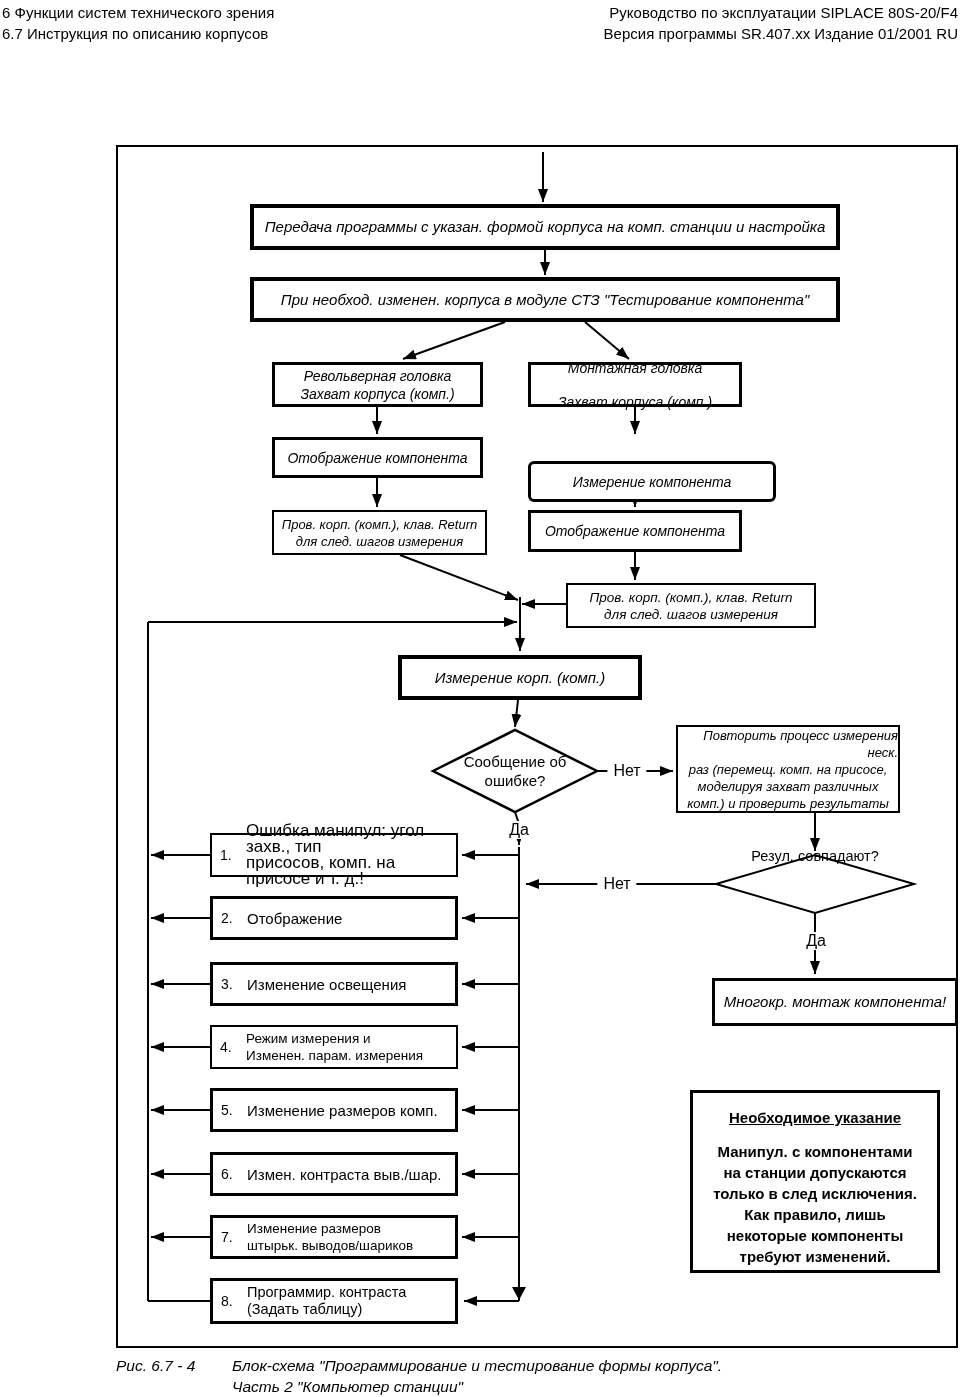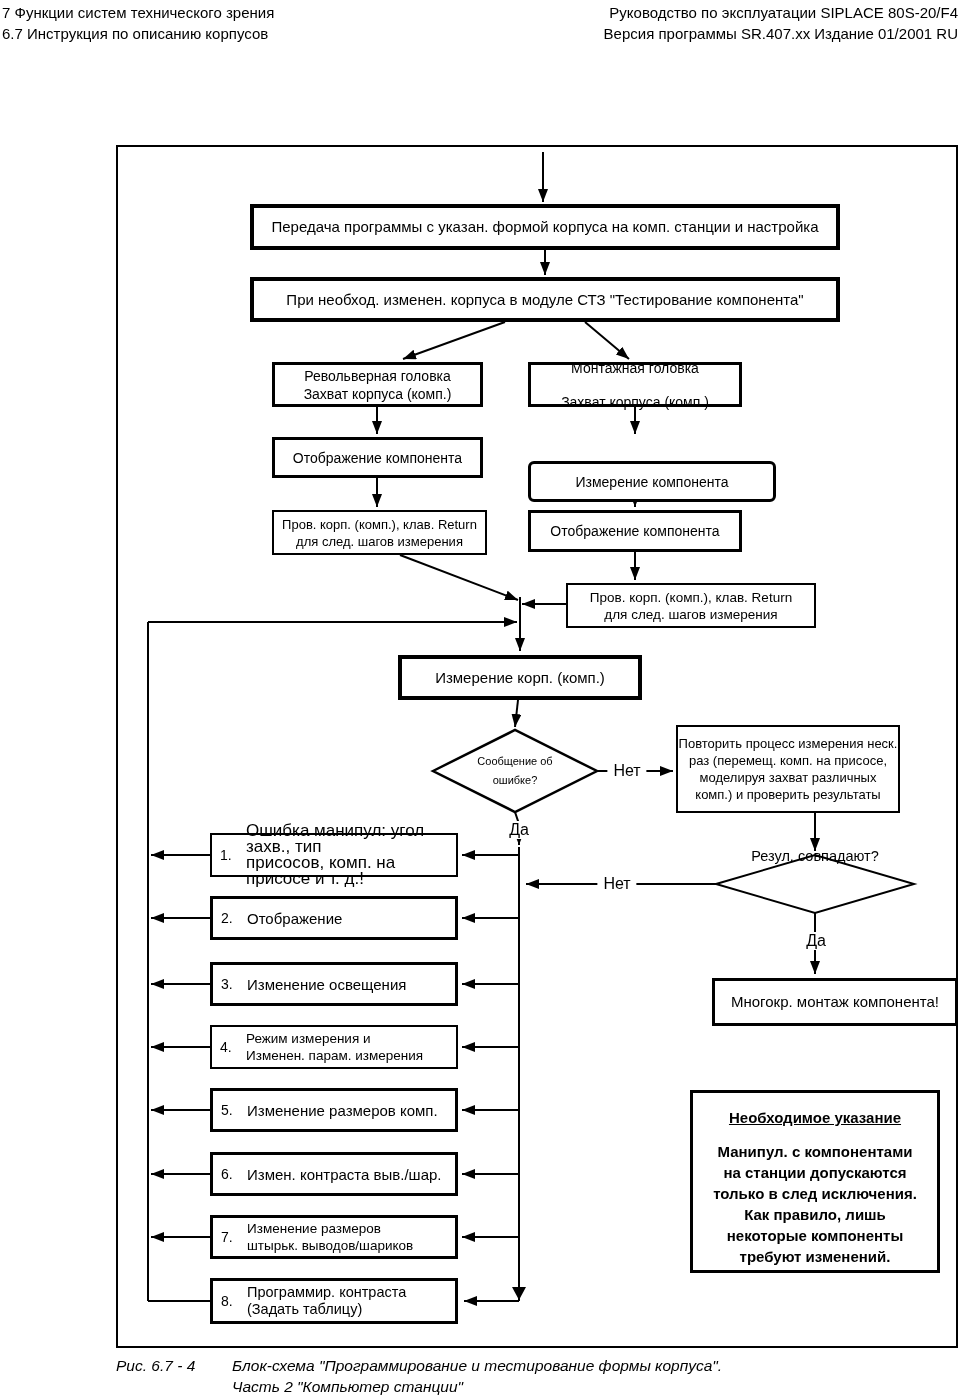--- a/index.html
+++ b/index.html
@@ -4,47 +4,47 @@
 <style>
   html,body{margin:0;padding:0;background:#fff;}
   #page{position:relative;width:964px;height:1397px;background:#fff;overflow:hidden;
         font-family:"Liberation Sans",sans-serif;color:#000;}
   .hdr{position:absolute;font-size:15px;line-height:21px;white-space:nowrap;}
   #connectors{position:absolute;left:0;top:0;z-index:1;}
   #frame{position:absolute;left:116px;top:145px;width:842px;height:1203px;
          border:2px solid #000;box-sizing:border-box;z-index:0;background:#fff;}
   .box{position:absolute;background:#fff;border:2px solid #000;box-sizing:border-box;
        display:flex;flex-direction:column;align-items:center;justify-content:center;
-       text-align:left;font-size:14px;line-height:18px;z-index:2;}
+       text-align:right;font-size:14px;line-height:18px;z-index:2;font-style:italic;}
   .b3{border-width:3px;} .b4{border-width:4px;}
   .f15{font-size:15px;} .f13{font-size:13px;line-height:17px;} .f135{font-size:13.5px;line-height:17px;}
   .step{position:absolute;background:#fff;border:3px solid #000;box-sizing:border-box;
         display:flex;flex-direction:row;align-items:center;justify-content:flex-start;
         text-align:left;z-index:2;padding-left:8px;}
   .step.thin{border-width:2px;}
   .step .num{width:26px;flex:0 0 26px;font-size:14px;}
   .step .txt{font-size:13.5px;line-height:17px;}
   .step .txt.small{font-size:17px;line-height:16px;}
   .dtext{position:absolute;z-index:2;display:flex;flex-direction:column;align-items:center;
-         justify-content:center;text-align:center;font-size:11px;line-height:19px;pointer-events:none;}
+         justify-content:center;text-align:center;font-size:15px;line-height:19px;pointer-events:none;}
   .lbl{position:absolute;z-index:3;transform:translate(-50%,-50%);background:#fff;
        padding:0 6px;font-size:16px;white-space:nowrap;}
   .notebox{position:absolute;left:690px;top:1090px;width:250px;height:183px;background:#fff;
            border:3px solid #000;box-sizing:border-box;z-index:2;text-align:center;
            font-weight:bold;font-size:15px;line-height:21px;padding-top:14px;}
   .notebox .title{margin-bottom:13px;text-decoration:underline;}
   .cap{position:absolute;font-style:italic;font-size:15.5px;line-height:21px;z-index:2;}
 </style>
 </head>
 <body>
 
 <div id="page">
 
   <div class="hdr" style="left:2px;top:2px;">
-    <div>7 Функции систем технического зрения</div>
+    <div>6 Функции систем технического зрения</div>
     <div>6.7 Инструкция по описанию корпусов</div>
   </div>
   <div class="hdr" style="right:6px;top:2px;text-align:right;">
     <div>Руководство по эксплуатации SIPLACE 80S-20/F4</div>
     <div>Версия программы SR.407.xx  Издание 01/2001 RU</div>
   </div>
 
   <div id="frame"></div>
 
   <svg id="connectors" width="964" height="1397" viewBox="0 0 964 1397">

